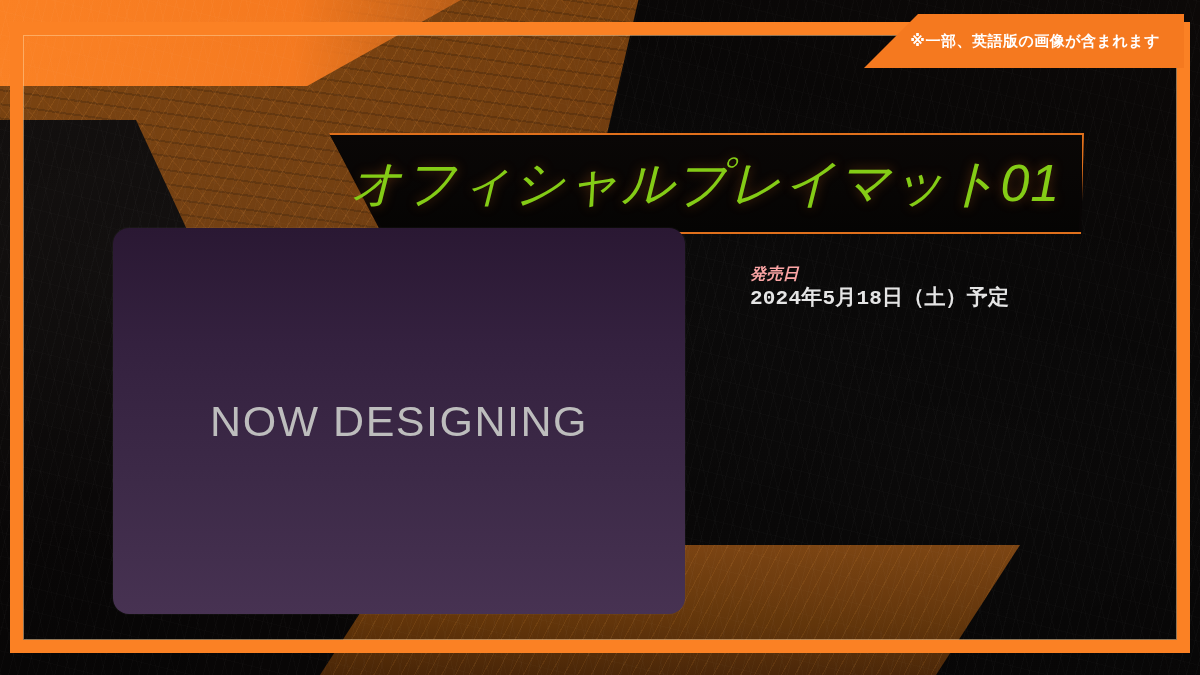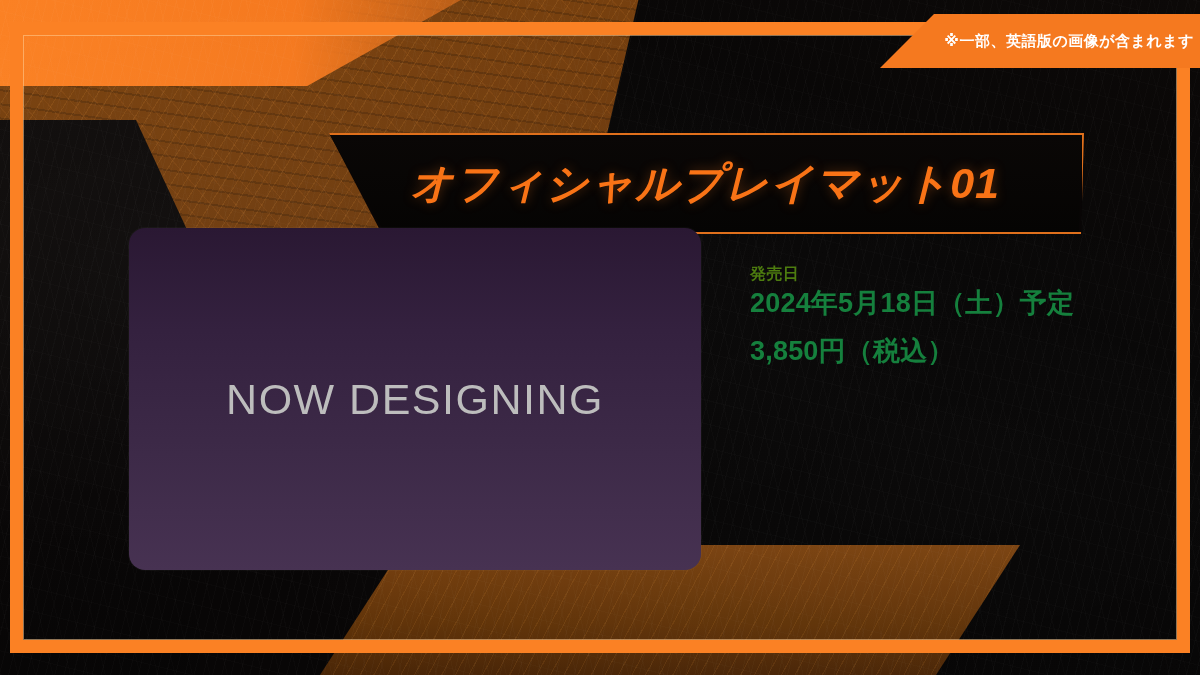--- a/index.html
+++ b/index.html
@@ -109,29 +109,29 @@
     position: absolute;
     left: 23px; top: 35px; right: 23px; bottom: 35px;
     border: 1px solid rgba(255,205,150,.55);
     box-sizing: border-box;
     pointer-events: none;
   }
 
   
   .note-banner {
     position: absolute;
-    right: 0; top: 14px;
+    right: 16px; top: 14px;
     height: 54px;
     width: 320px;
     background: #f5791f;
     clip-path: polygon(54px 0, 100% 0, 100% 100%, 0 100%);
     display: flex;
     align-items: center;
     justify-content: flex-end;
-    padding-right: 6px;
+    padding-right: 24px;
     box-sizing: border-box;
   }
   .note-banner-text {
     color: #ffffff;
     font-size: 15px;
     font-weight: bold;
     letter-spacing: .5px;
     white-space: nowrap;
   }
 
@@ -155,34 +155,34 @@
     background:
       linear-gradient(180deg, #0a0706 0%, #050403 100%);
     clip-path: polygon(4px 2px, calc(100% - 2px) 2px, calc(100% - 5px) calc(100% - 2px), 58px calc(100% - 2px));
   }
   .title-text {
     position: absolute;
     inset: 0;
     display: flex;
     align-items: center;
     justify-content: center;
-    color: #f97316;
-    font-size: 43px;
-    font-weight: bold;
+    color: #84cc16;
+    font-size: 52px;
+    font-weight: normal;
     font-style: italic;
     letter-spacing: 1px;
     white-space: nowrap;
     text-shadow: 0 0 12px rgba(245,121,31,.35);
   }
 
   
   .product-card {
     position: absolute;
-    left: 129px; top: 228px;
-    width: 572px; height: 342px;
+    left: 113px; top: 228px;
+    width: 572px; height: 386px;
     border-radius: 16px;
     background: linear-gradient(180deg, #2a1833 0%, #34213f 30%, #3d2a48 66%, #473252 100%);
     box-shadow: 0 0 0 1px rgba(255,255,255,.03);
     display: flex;
     align-items: center;
     justify-content: center;
     overflow: hidden;
   }
   .product-card-label {
     color: #bdbdbd;
@@ -193,34 +193,36 @@
 
   
   .specs {
     position: absolute;
     left: 750px; top: 264px;
     width: 410px;
   }
   .spec-row { margin-bottom: 14px; }
   .spec-row:last-child { margin-bottom: 0; }
   .spec-label {
-    color: #4d7c0f;
+    color: #fca5a5;
     font-size: 16px;
     font-weight: bold;
     letter-spacing: .4px;
     line-height: 1.25;
     margin-bottom: 2px;
+    font-style: italic;
   }
   .spec-value {
-    color: #15803d;
-    font-size: 27px;
+    color: #e5e5e5;
+    font-size: 21px;
     font-weight: bold;
     letter-spacing: .2px;
     line-height: 1.26;
     white-space: nowrap;
+    font-family: Liberation Mono, monospace;
   }
   .spec-value-line { display: block; }
 </style>
 </head>
 <body>
 
 <div id="slide">
 
   <div class="bg-base"></div>
   <div class="bg-rust"></div>
@@ -251,21 +253,18 @@
   <div class="specs">
 
     <div class="spec-row">
       <div class="spec-label">発売日</div>
       <div class="spec-value">
         <span class="spec-value-line">2024年5月18日（土）予定</span>
       </div>
     </div>
 
     <div class="spec-row">
-      <div class="spec-value">
-        <span class="spec-value-line">3,850円（税込）</span>
-      </div>
     </div>
 
 
   </div>
 
 </div>
 
 </body></html>

